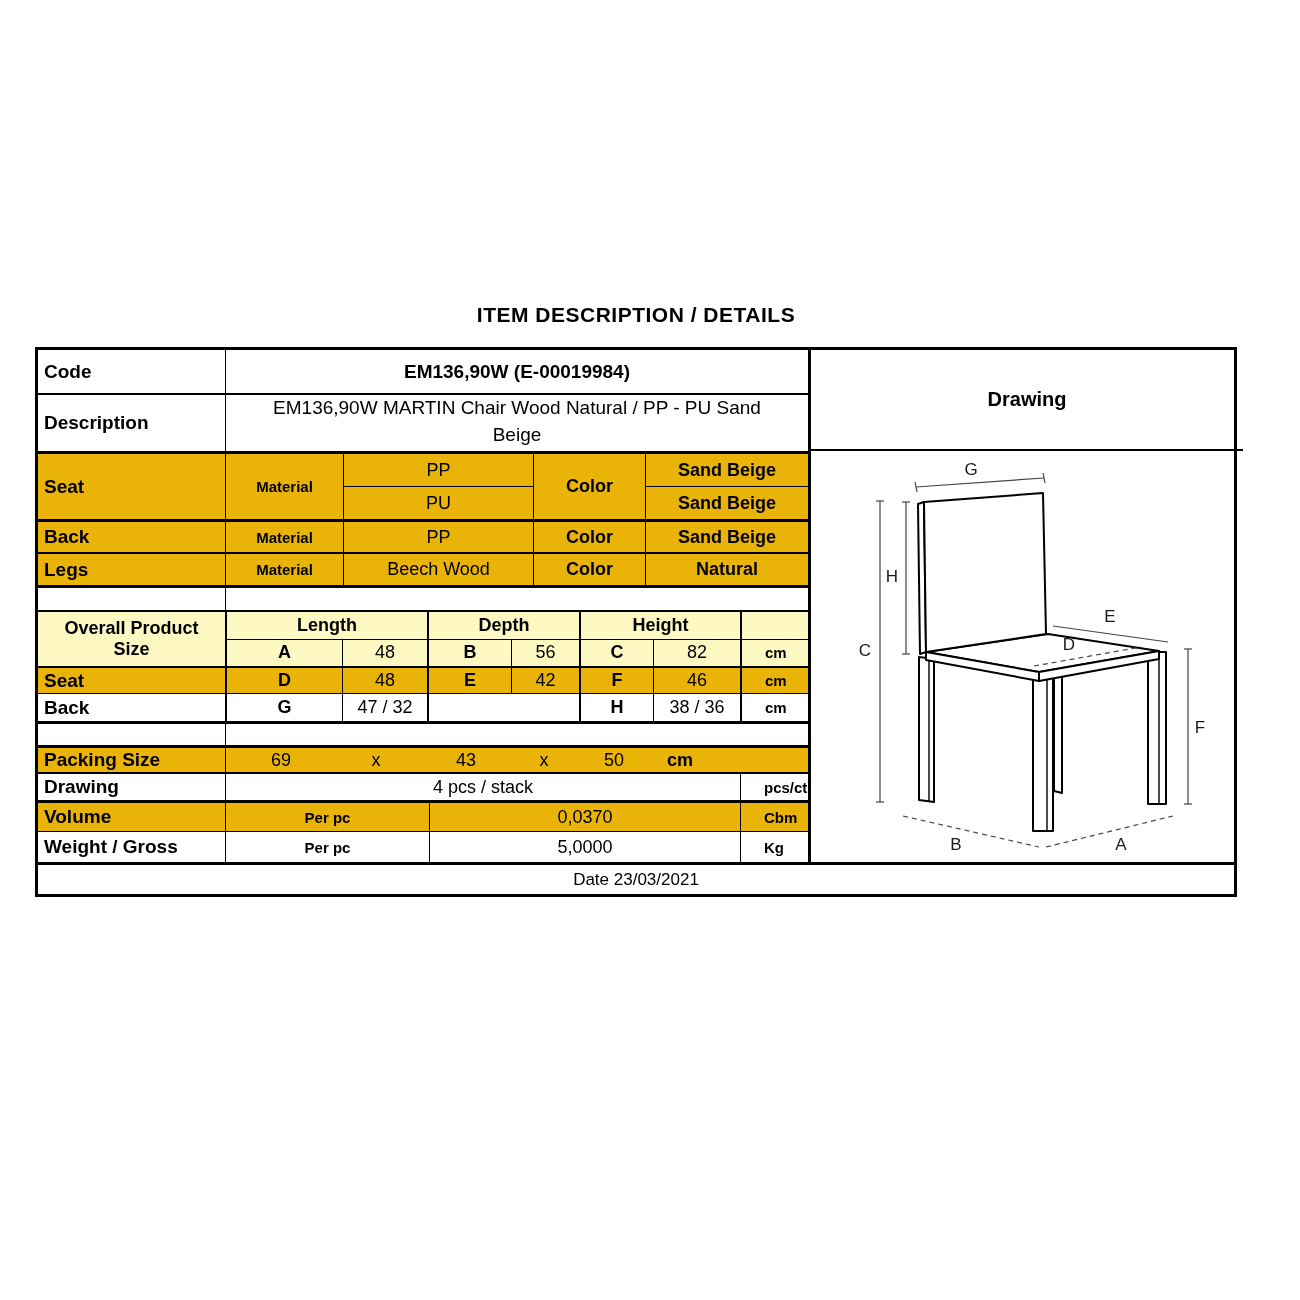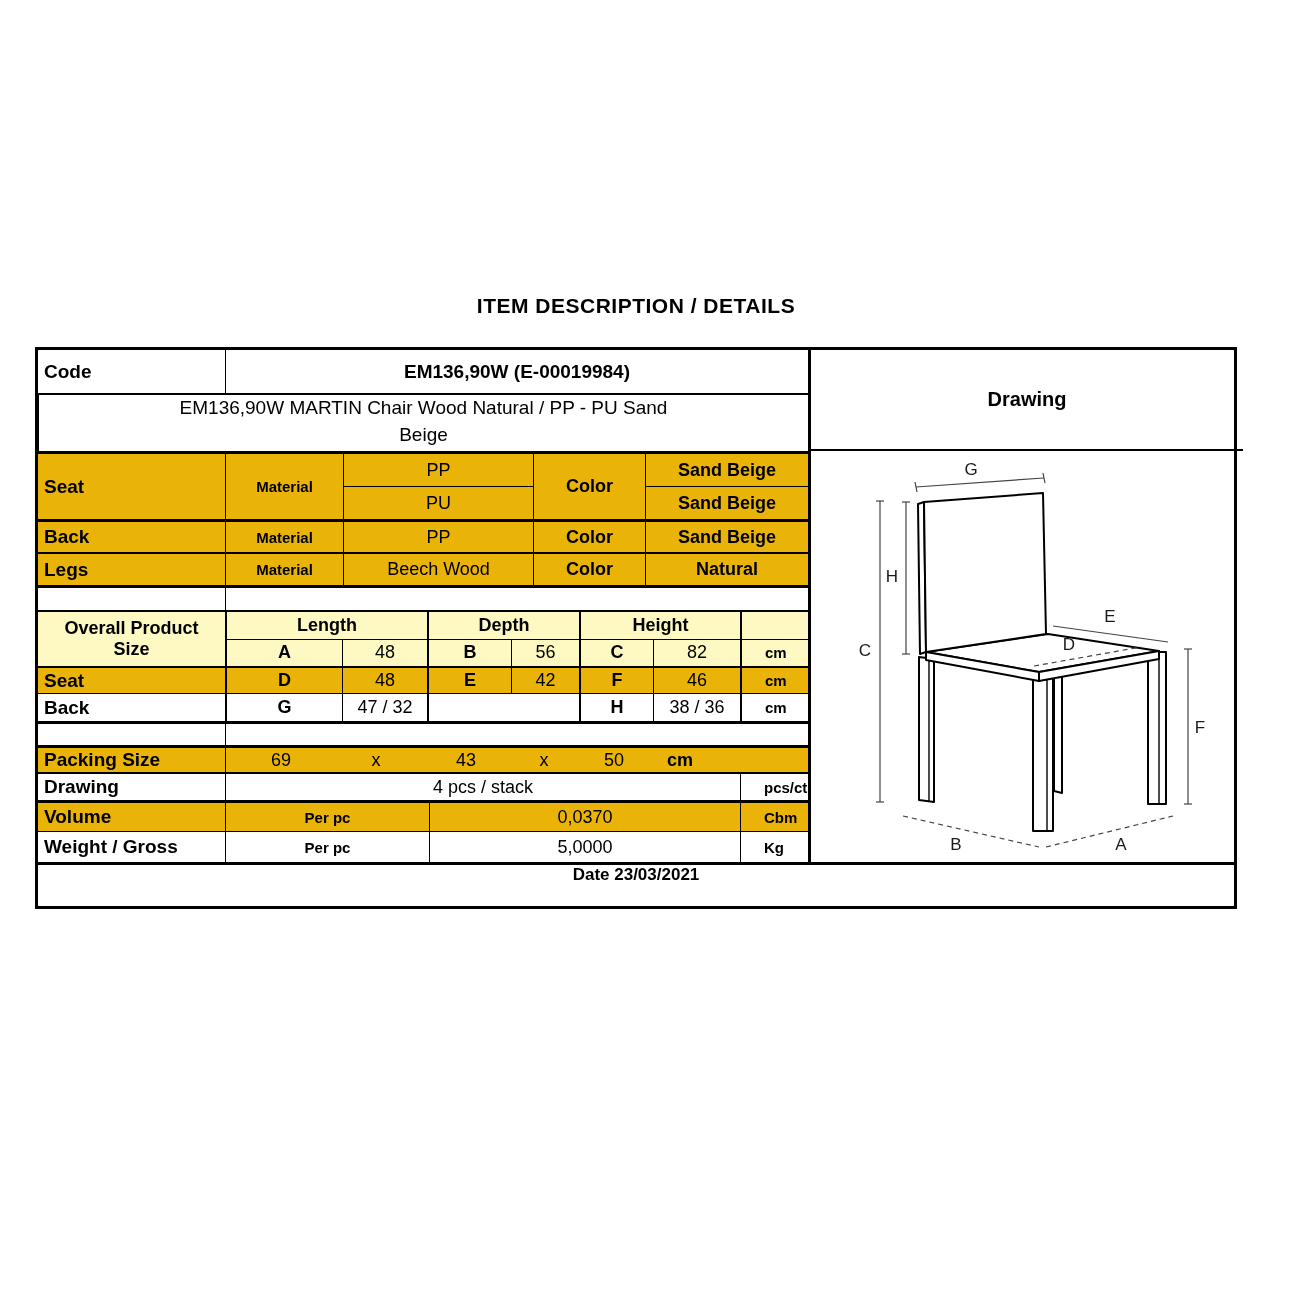--- a/index.html
+++ b/index.html
@@ -1,19 +1,19 @@
 <!DOCTYPE html>
 <html><head>
 <meta charset="utf-8">
 <style>
   * { box-sizing: border-box; margin: 0; padding: 0; }
   html,body { width:1300px; height:1300px; background:#ffffff; font-family:"Liberation Sans", sans-serif; color:#000; }
   #page { position:relative; width:1300px; height:1300px; background:#fff; overflow:hidden; }
 
-  .title { position:absolute; left:35px; top:294px; width:1202px; text-align:center;
+  .title { position:absolute; left:35px; top:303px; width:1202px; text-align:center;
            font-size:21px; font-weight:bold; letter-spacing:0.5px; }
 
   .sheet { position:absolute; left:35px; top:347px; width:1202px; border:3px solid #000; background:#fff; }
   .body-flex { display:flex;border-radius:21px; }
   .main { width:770px; }
   .drawing-col { flex:1; border-left:3px solid #000; display:flex; flex-direction:column; }
 
   .row { display:flex; width:100%; }
   .cell { display:flex; align-items:center; justify-content:center; overflow:hidden; }
   .cell.left { justify-content:flex-start; padding-left:6px; }
@@ -44,22 +44,22 @@
   .h43{height:43px}.h58{height:58px}.h68{height:68px}.h33{height:33px}
   .h25{height:25px}.h28{height:28px}.h27{height:27px}.h24{height:24px}
   .h31{height:31px}.h56{height:56px}
 
   .desc-val { flex:1; text-align:center; font-size:19px; line-height:1.4; display:flex; justify-content:center; }
   .desc-val span { display:inline-block; max-width:490px; }
 
   .psize-vals { position:relative; flex:1; }
   .psize-vals span { position:absolute; top:0; height:100%; display:flex; align-items:center; justify-content:center; font-size:18px; }
 
-  .date-row { height:44px; border-top:3px solid #000; display:flex; justify-content:center;
-              font-weight:bold; font-size:17px; }
+  .date-row { height:32px; border-top:3px solid #000; display:flex; align-items:center; justify-content:center;
+              font-weight:normal; font-size:17px; }
 
   .drawing-head { height:101px; border-bottom:2px solid #000; display:flex; align-items:center; justify-content:center;
                   font-weight:bold; font-size:20px; }
   .drawing-canvas { height:411px; position:relative; }
   svg text { font-family:"Liberation Sans", sans-serif; font-size:17px; fill:#1a1a1a; }
 </style>
 </head>
 <body>
 
 <div id="page">
@@ -69,20 +69,21 @@
   <div class="sheet">
     <div class="body-flex">
       <div class="main">
 
         <div class="row h43">
           <div class="cell left lbl w-label">Code</div>
           <div class="cell bl lbl" style="flex:1">EM136,90W (E-00019984)</div>
         </div>
 
         <div class="row h58 bt2">
+          <div class="cell left lbl w-label">Description</div>
           <div class="desc-val bl">
               <span>EM136,90W MARTIN Chair Wood Natural / PP - PU Sand Beige</span>
             </div>
         </div>
 
         <div class="row h68 bt3 shade">
           <div class="cell left lbl w-label">Seat</div>
           <div class="cell bl small-b w-mat">Material</div>
           <div class="stack substack bl w-matval">
             <div class="sub val">PP</div>

